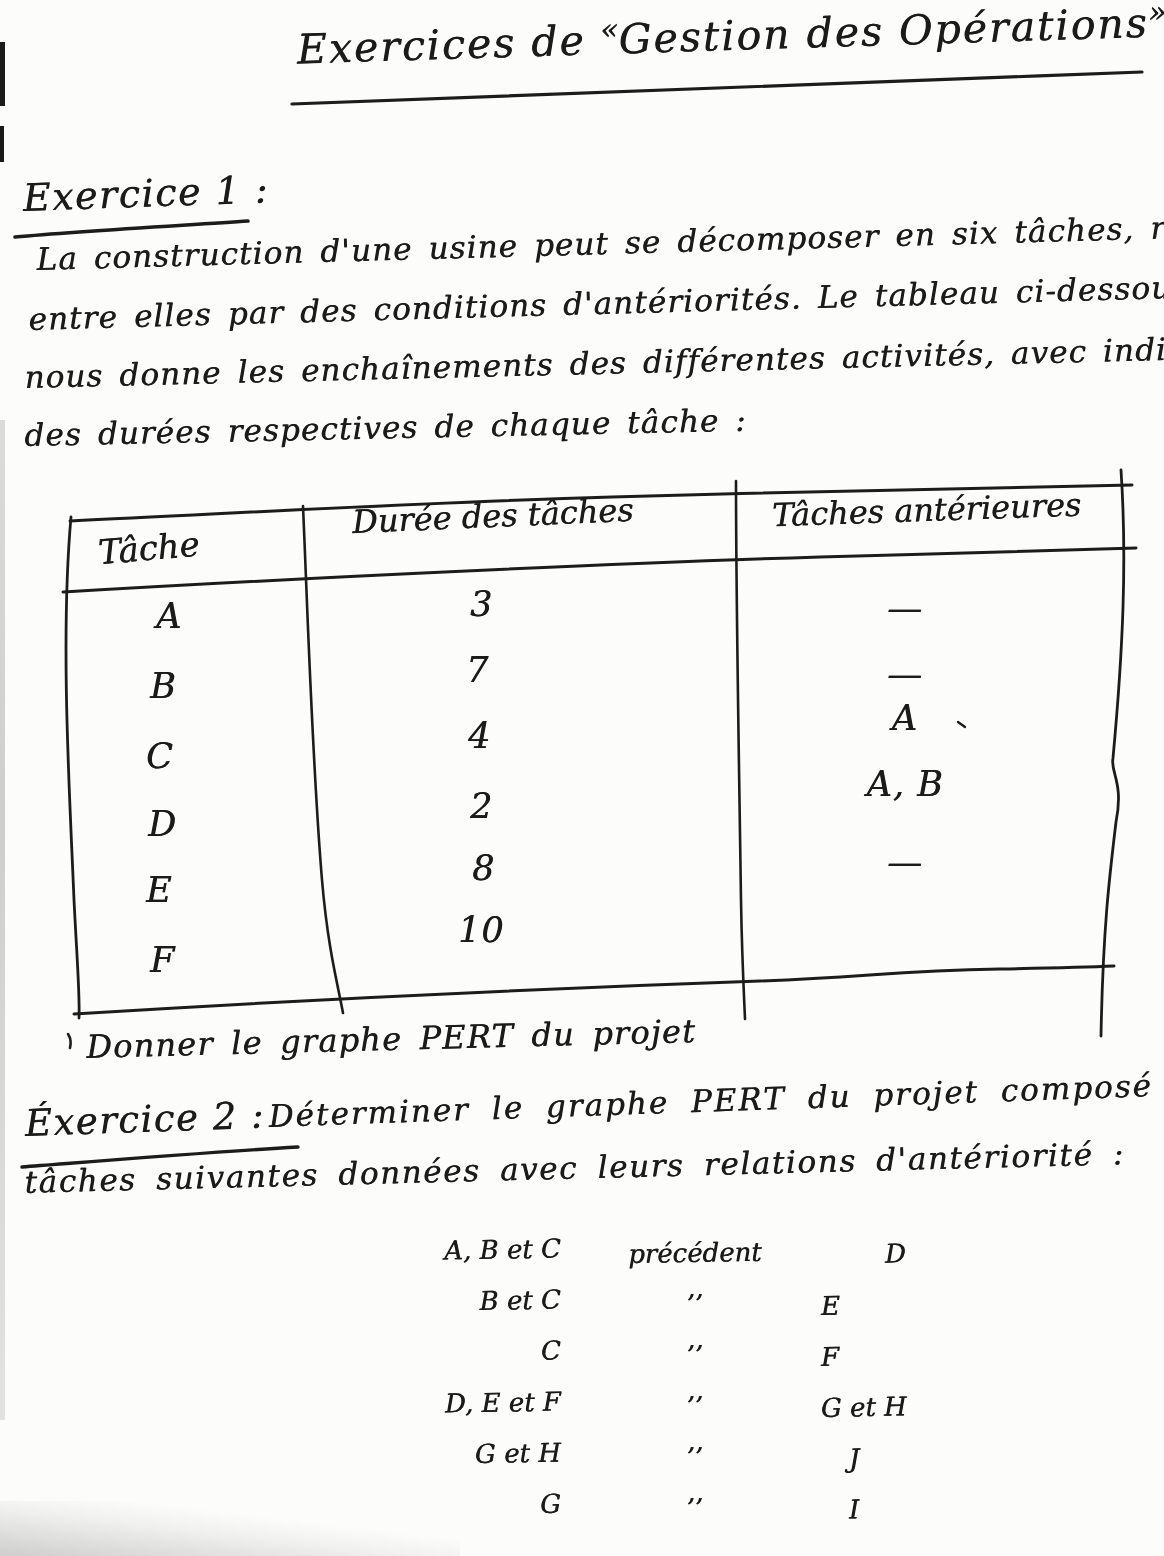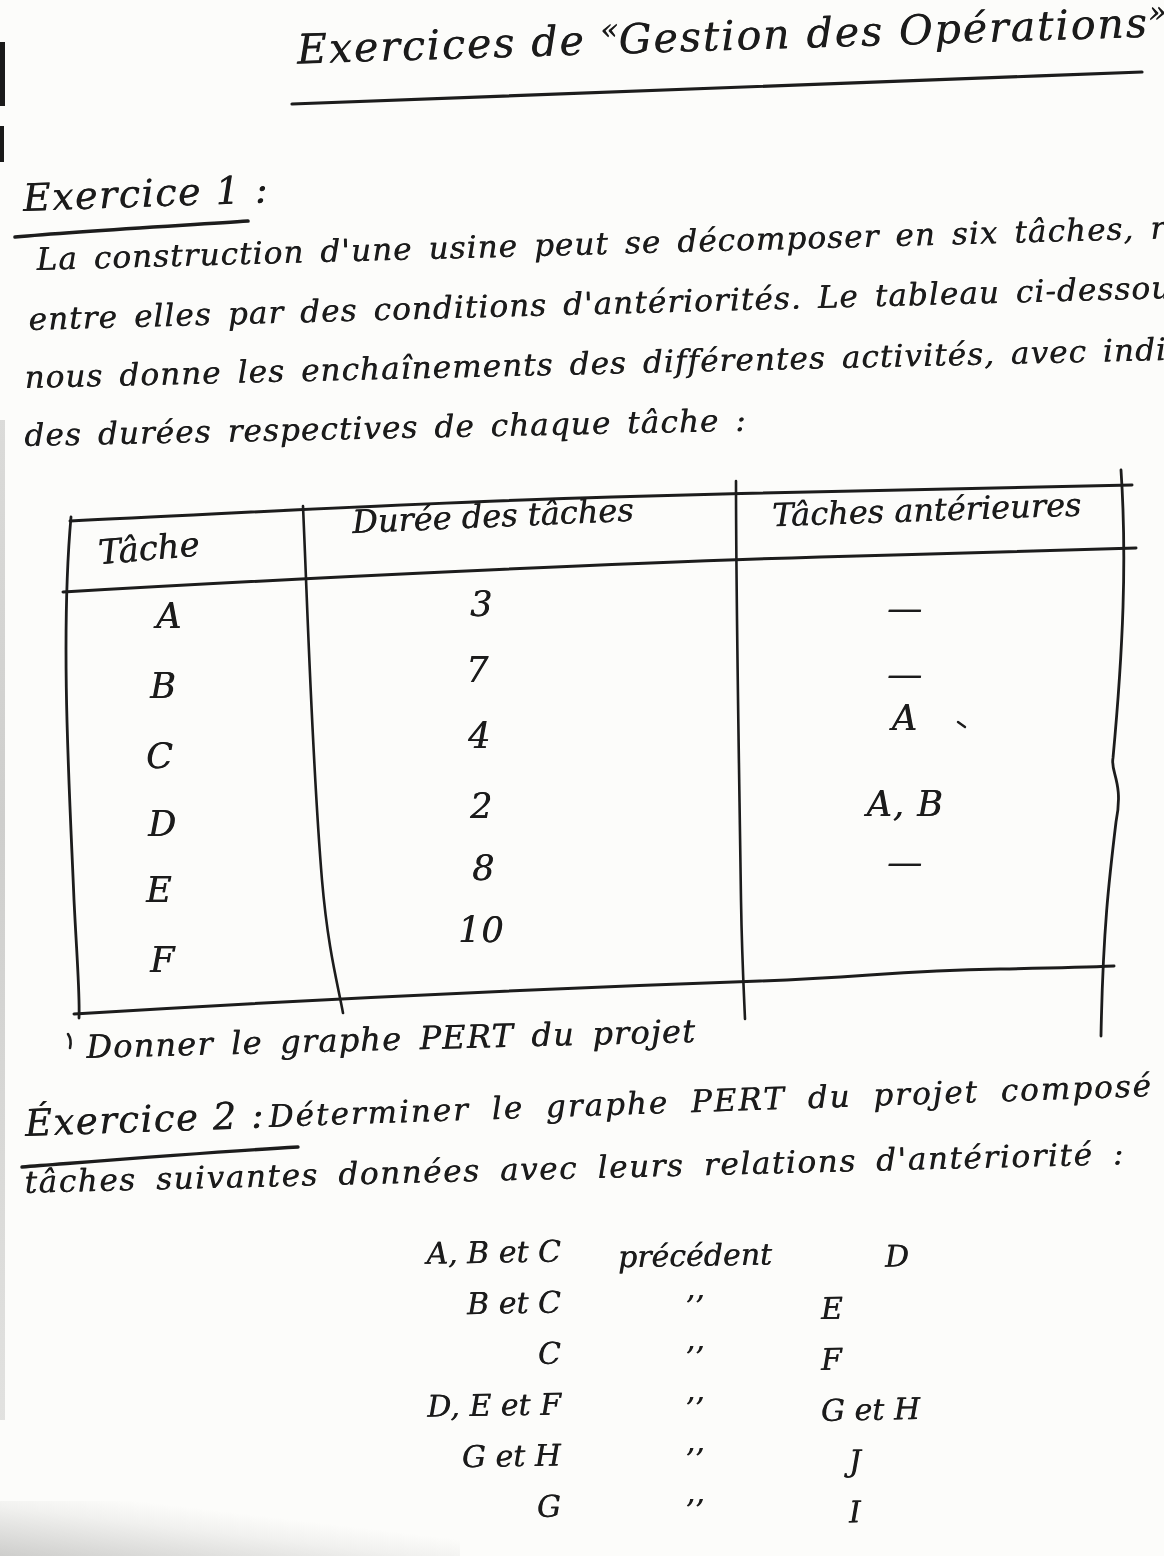--- a/index.html
+++ b/index.html
@@ -54,21 +54,21 @@
   }
   .corner-smudge{
     position:absolute;left:0;bottom:0;width:460px;height:55px;
     background:linear-gradient(to top right, rgba(130,130,128,0.38), rgba(160,160,158,0.12) 45%, transparent 65%);
   }
   .relations{
     position:absolute;left:190px;top:1240px;width:860px;
     display:grid;
     grid-template-columns:385px 240px 235px;
     grid-auto-rows:51px;
-    font-size:30px;
+    font-size:26px;
   }
   .relations .before{text-align:right;padding-right:14px;}
   .relations .verb{text-align:center;}
   .relations .after{text-align:left;padding-left:6px;}
   .relations .r{transform:rotate(-1deg);transform-origin:left center;}
 </style>
 </head>
 <body>
 
 <div class="page">
@@ -118,21 +118,21 @@
   <div class="hw cell abs" style="left:470px;top:584px;">3</div>
   <div class="hw cell abs" style="left:466px;top:650px;">7</div>
   <div class="hw cell abs" style="left:468px;top:716px;">4</div>
   <div class="hw cell abs" style="left:470px;top:786px;">2</div>
   <div class="hw cell abs" style="left:472px;top:848px;">8</div>
   <div class="hw cell abs" style="left:458px;top:910px;text-align:center;">10</div>
 
   <div class="hw cell abs cell-c" style="left:820px;top:588px;width:170px;">—</div>
   <div class="hw cell abs cell-c" style="left:820px;top:654px;width:170px;">—</div>
   <div class="hw cell abs cell-c" style="left:820px;top:698px;width:170px;">A</div>
-  <div class="hw cell abs cell-c" style="left:820px;top:784px;width:170px;">A, B</div>
+  <div class="hw cell abs cell-c" style="left:820px;top:764px;width:170px;">A, B</div>
   <div class="hw cell abs cell-c" style="left:820px;top:842px;width:170px;">—</div>
 
   <div class="hw abs" style="left:86px;top:1020px;font-size:32px;letter-spacing:1.2px;word-spacing:6px;transform:rotate(-1.5deg);">Donner le graphe PERT du projet</div>
 
   <div class="hw heading abs" style="left:24px;top:1102px;font-size:37px;">Éxercice 2 :</div>
   <div class="hw body-line abs" style="left:268px;top:1098px;word-spacing:10px;letter-spacing:2px;transform:rotate(-2deg);">Déterminer le graphe PERT du projet composé des</div>
   <div class="hw body-line abs" style="left:24px;top:1164px;word-spacing:8px;letter-spacing:1.6px;transform:rotate(-1.5deg);">tâches suivantes données avec leurs relations d'antériorité :</div>
 
   <div class="relations hw">
     <div class="before r">A, B et C</div>

